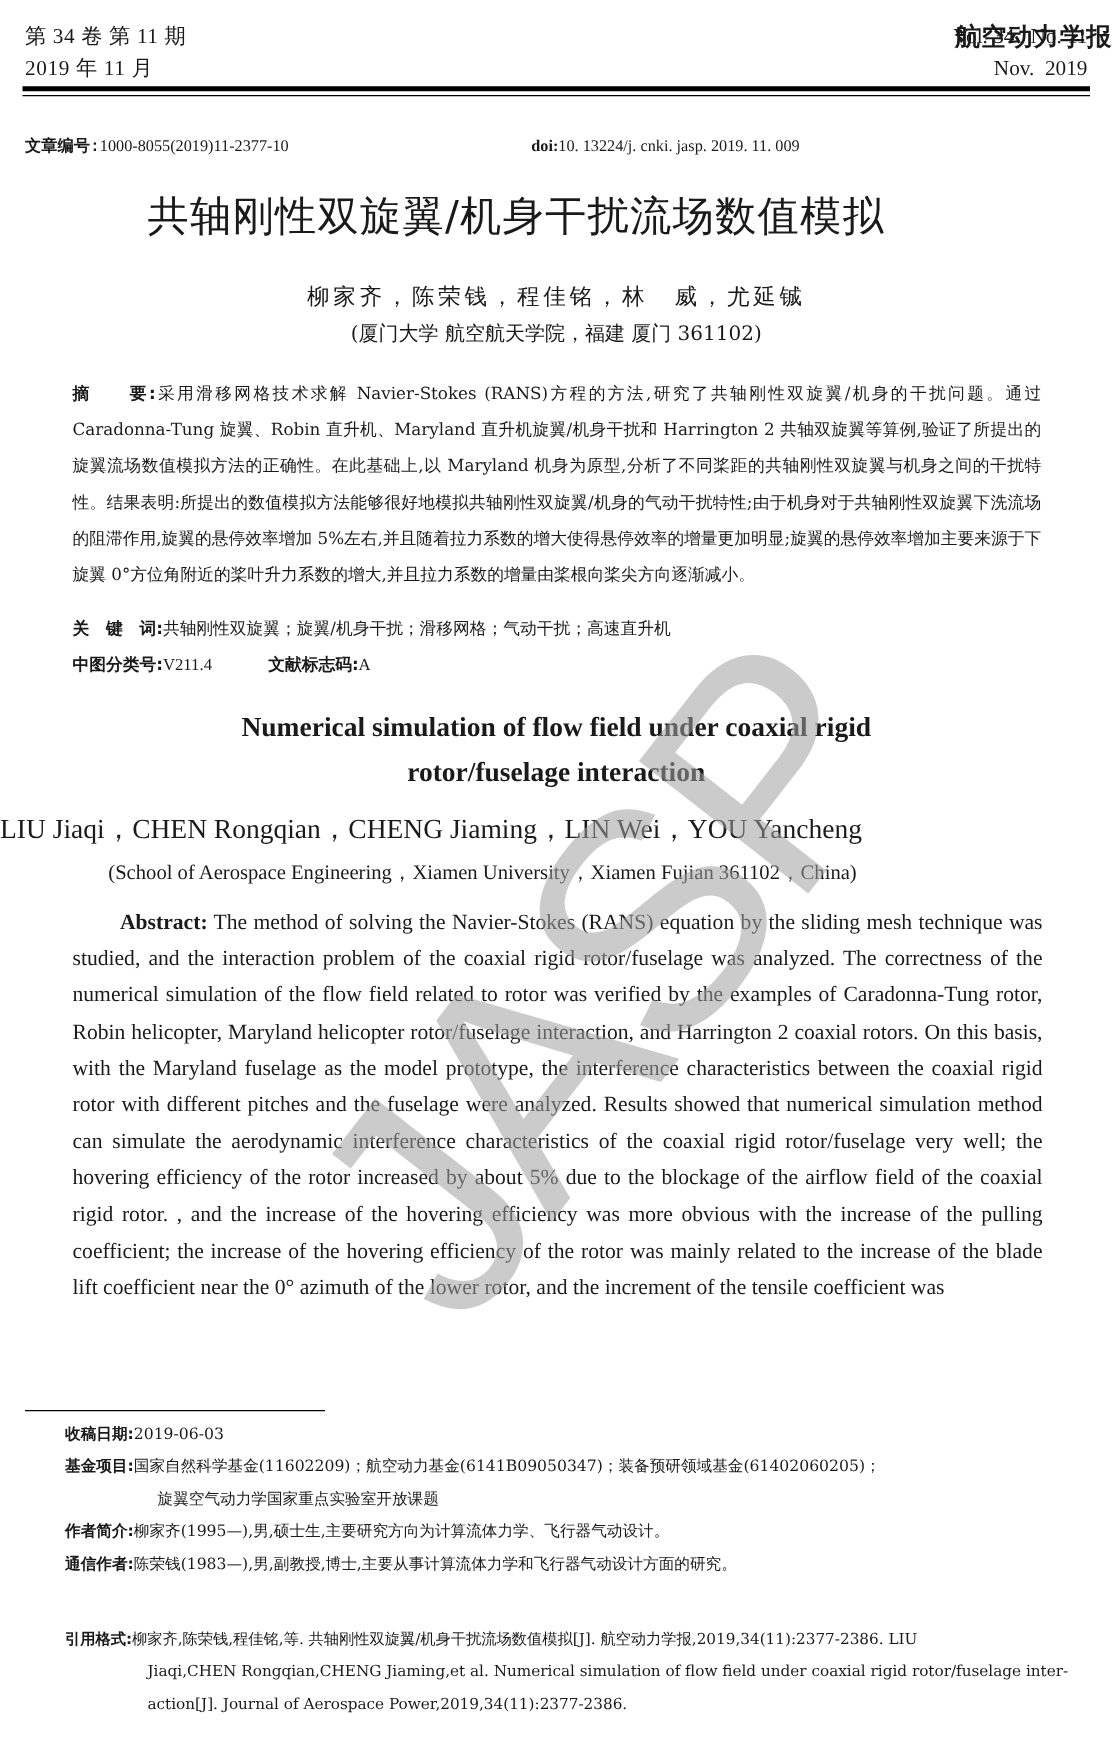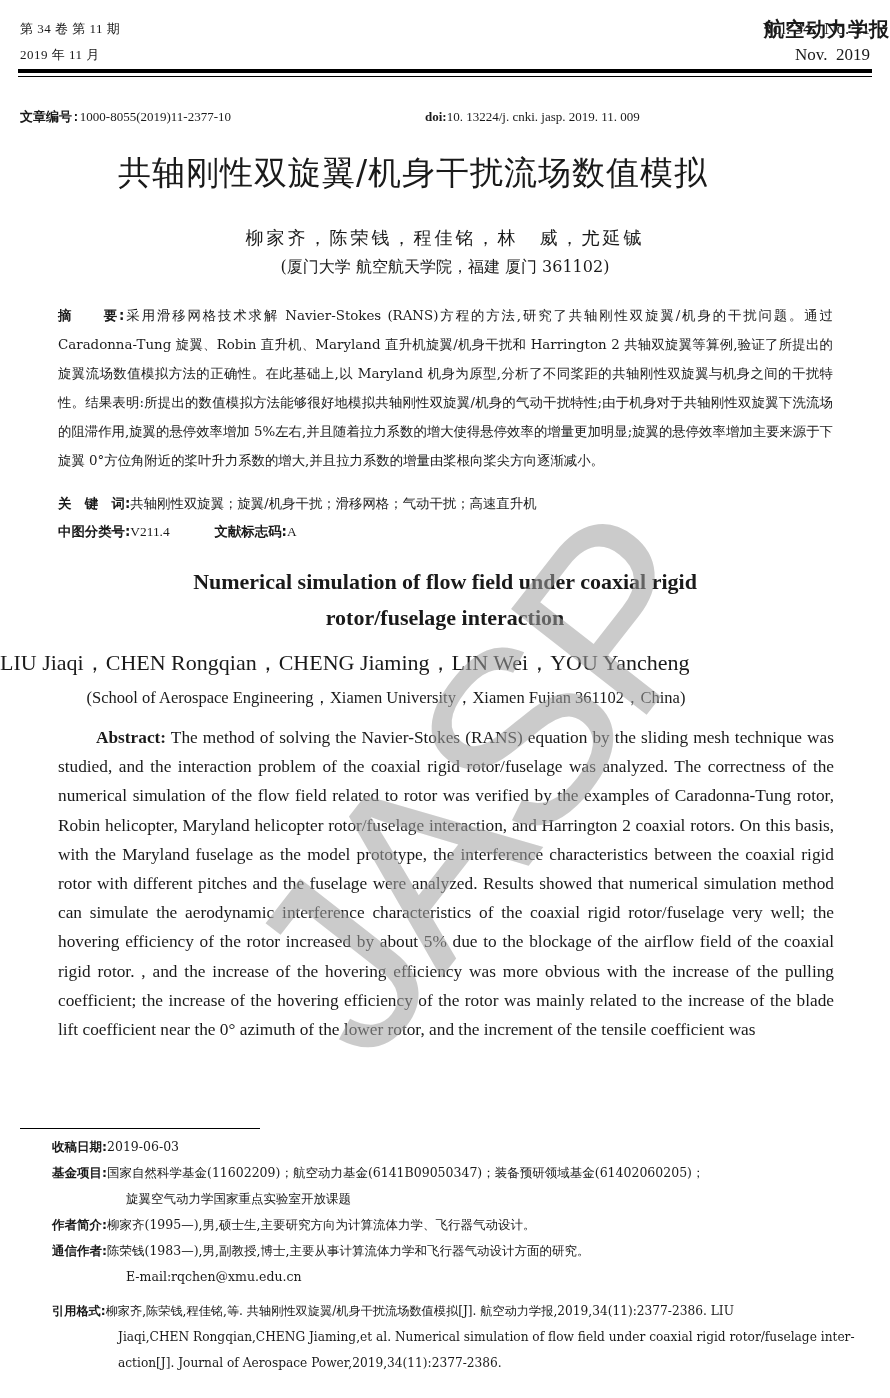--- a/index.html
+++ b/index.html
@@ -1,20 +1,20 @@
 <!DOCTYPE html>
 <html><head>
 <meta charset="utf-8">
 <style>
   html, body { margin: 0; padding: 0; background: #ffffff; }
   body { width: 890px; height: 1398px; position: relative; overflow: hidden; color: #1a1a1a; }
   .abs { position: absolute; }
 
   
-  .hdr-left { left: 20px; top: 16px; font-size: 13px; line-height: 26px; font-family: "Liberation Serif", serif; letter-spacing: 0.5px; }
+  .hdr-left { left: 20px; top: 16px; font-size: 17px; line-height: 26px; font-family: "Liberation Serif", serif; letter-spacing: 0.5px; }
   .hdr-center { left: 0; width: 890px; top: 16px; text-align: right; }
   .hdr-cn { font-size: 20px; line-height: 26px; font-family: "DejaVu Sans", sans-serif; font-weight: bold; letter-spacing: 1px; }
   .hdr-en { font-size: 16px; line-height: 26px; font-family: "Liberation Serif", serif; font-weight: bold; }
   .hdr-right { right: 20px; top: 16px; font-size: 17px; line-height: 26px; text-align: right; font-family: "Liberation Serif", serif; }
   .rule-thick { left: 18px; right: 18px; top: 69px; height: 4px; background: #000; }
   .rule-thin { left: 18px; right: 18px; top: 76px; height: 1px; background: #000; }
 
   .meta { top: 108px; font-size: 13px; line-height: 18px; font-family: "Liberation Serif", serif; }
   .meta b { font-family: Liberation Mono, monospace; font-weight: bold; }
 
@@ -106,21 +106,20 @@
 </div>
 <div class="abs fn fn-fund">
   <span class="lbl">基金项目:</span><span>国家自然科学基金(11602209)；航空动力基金(6141B09050347)；装备预研领域基金(61402060205)；</span>
   <span class="cont">旋翼空气动力学国家重点实验室开放课题</span>
 </div>
 <div class="abs fn fn-bio">
   <span class="lbl">作者简介:</span><span>柳家齐(1995—),男,硕士生,主要研究方向为计算流体力学、飞行器气动设计。</span>
 </div>
 <div class="abs fn fn-corr">
   <span class="lbl">通信作者:</span><span>陈荣钱(1983—),男,副教授,博士,主要从事计算流体力学和飞行器气动设计方面的研究。</span>
-  <span class="cont">E-mail:rqchen@xmu.edu.cn</span>
 </div>
 <div class="abs fn-cite">
   <span class="lbl">引用格式:</span><span>柳家齐,陈荣钱,程佳铭,等. 共轴刚性双旋翼/机身干扰流场数值模拟[J]. 航空动力学报,2019,34(11):2377-2386. LIU</span>
   <span class="cont">Jiaqi,CHEN Rongqian,CHENG Jiaming,et al. Numerical simulation of flow field under coaxial rigid rotor/fuselage inter-</span>
   <span class="cont">action[J]. Journal of Aerospace Power,2019,34(11):2377-2386.</span>
 </div>
 
 <div class="abs watermark">
   <span>JASP</span>
 </div>

